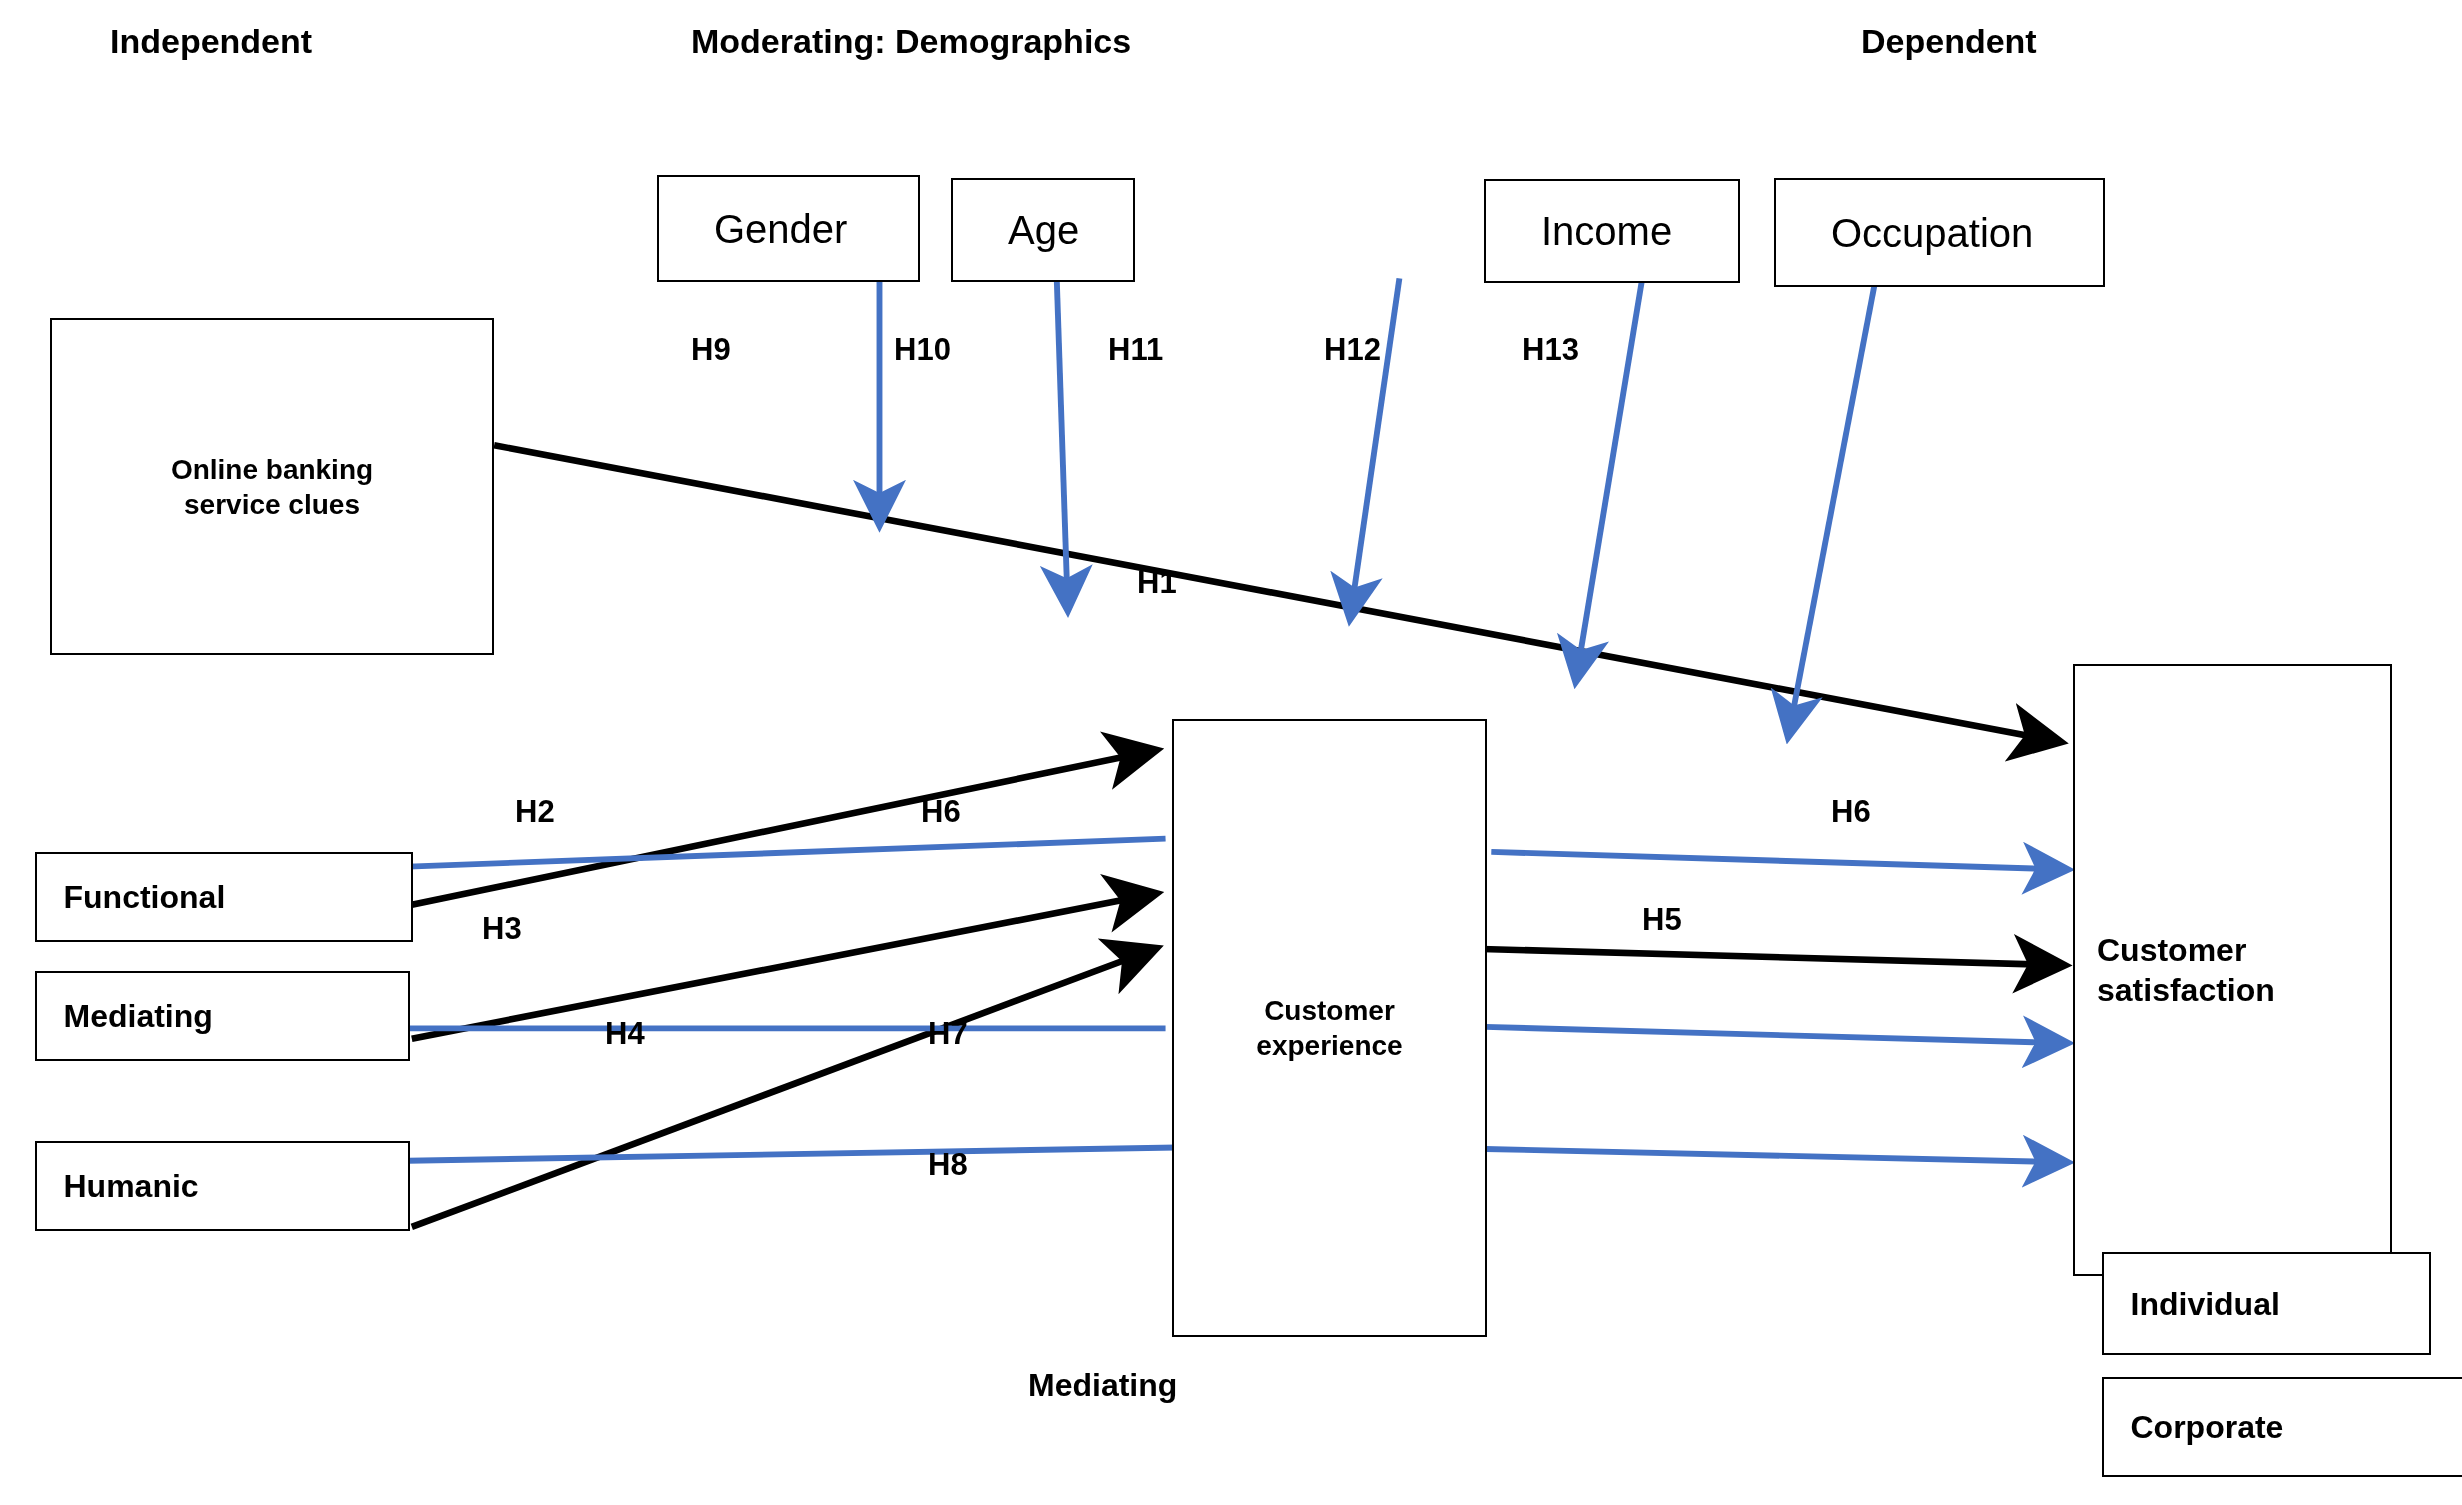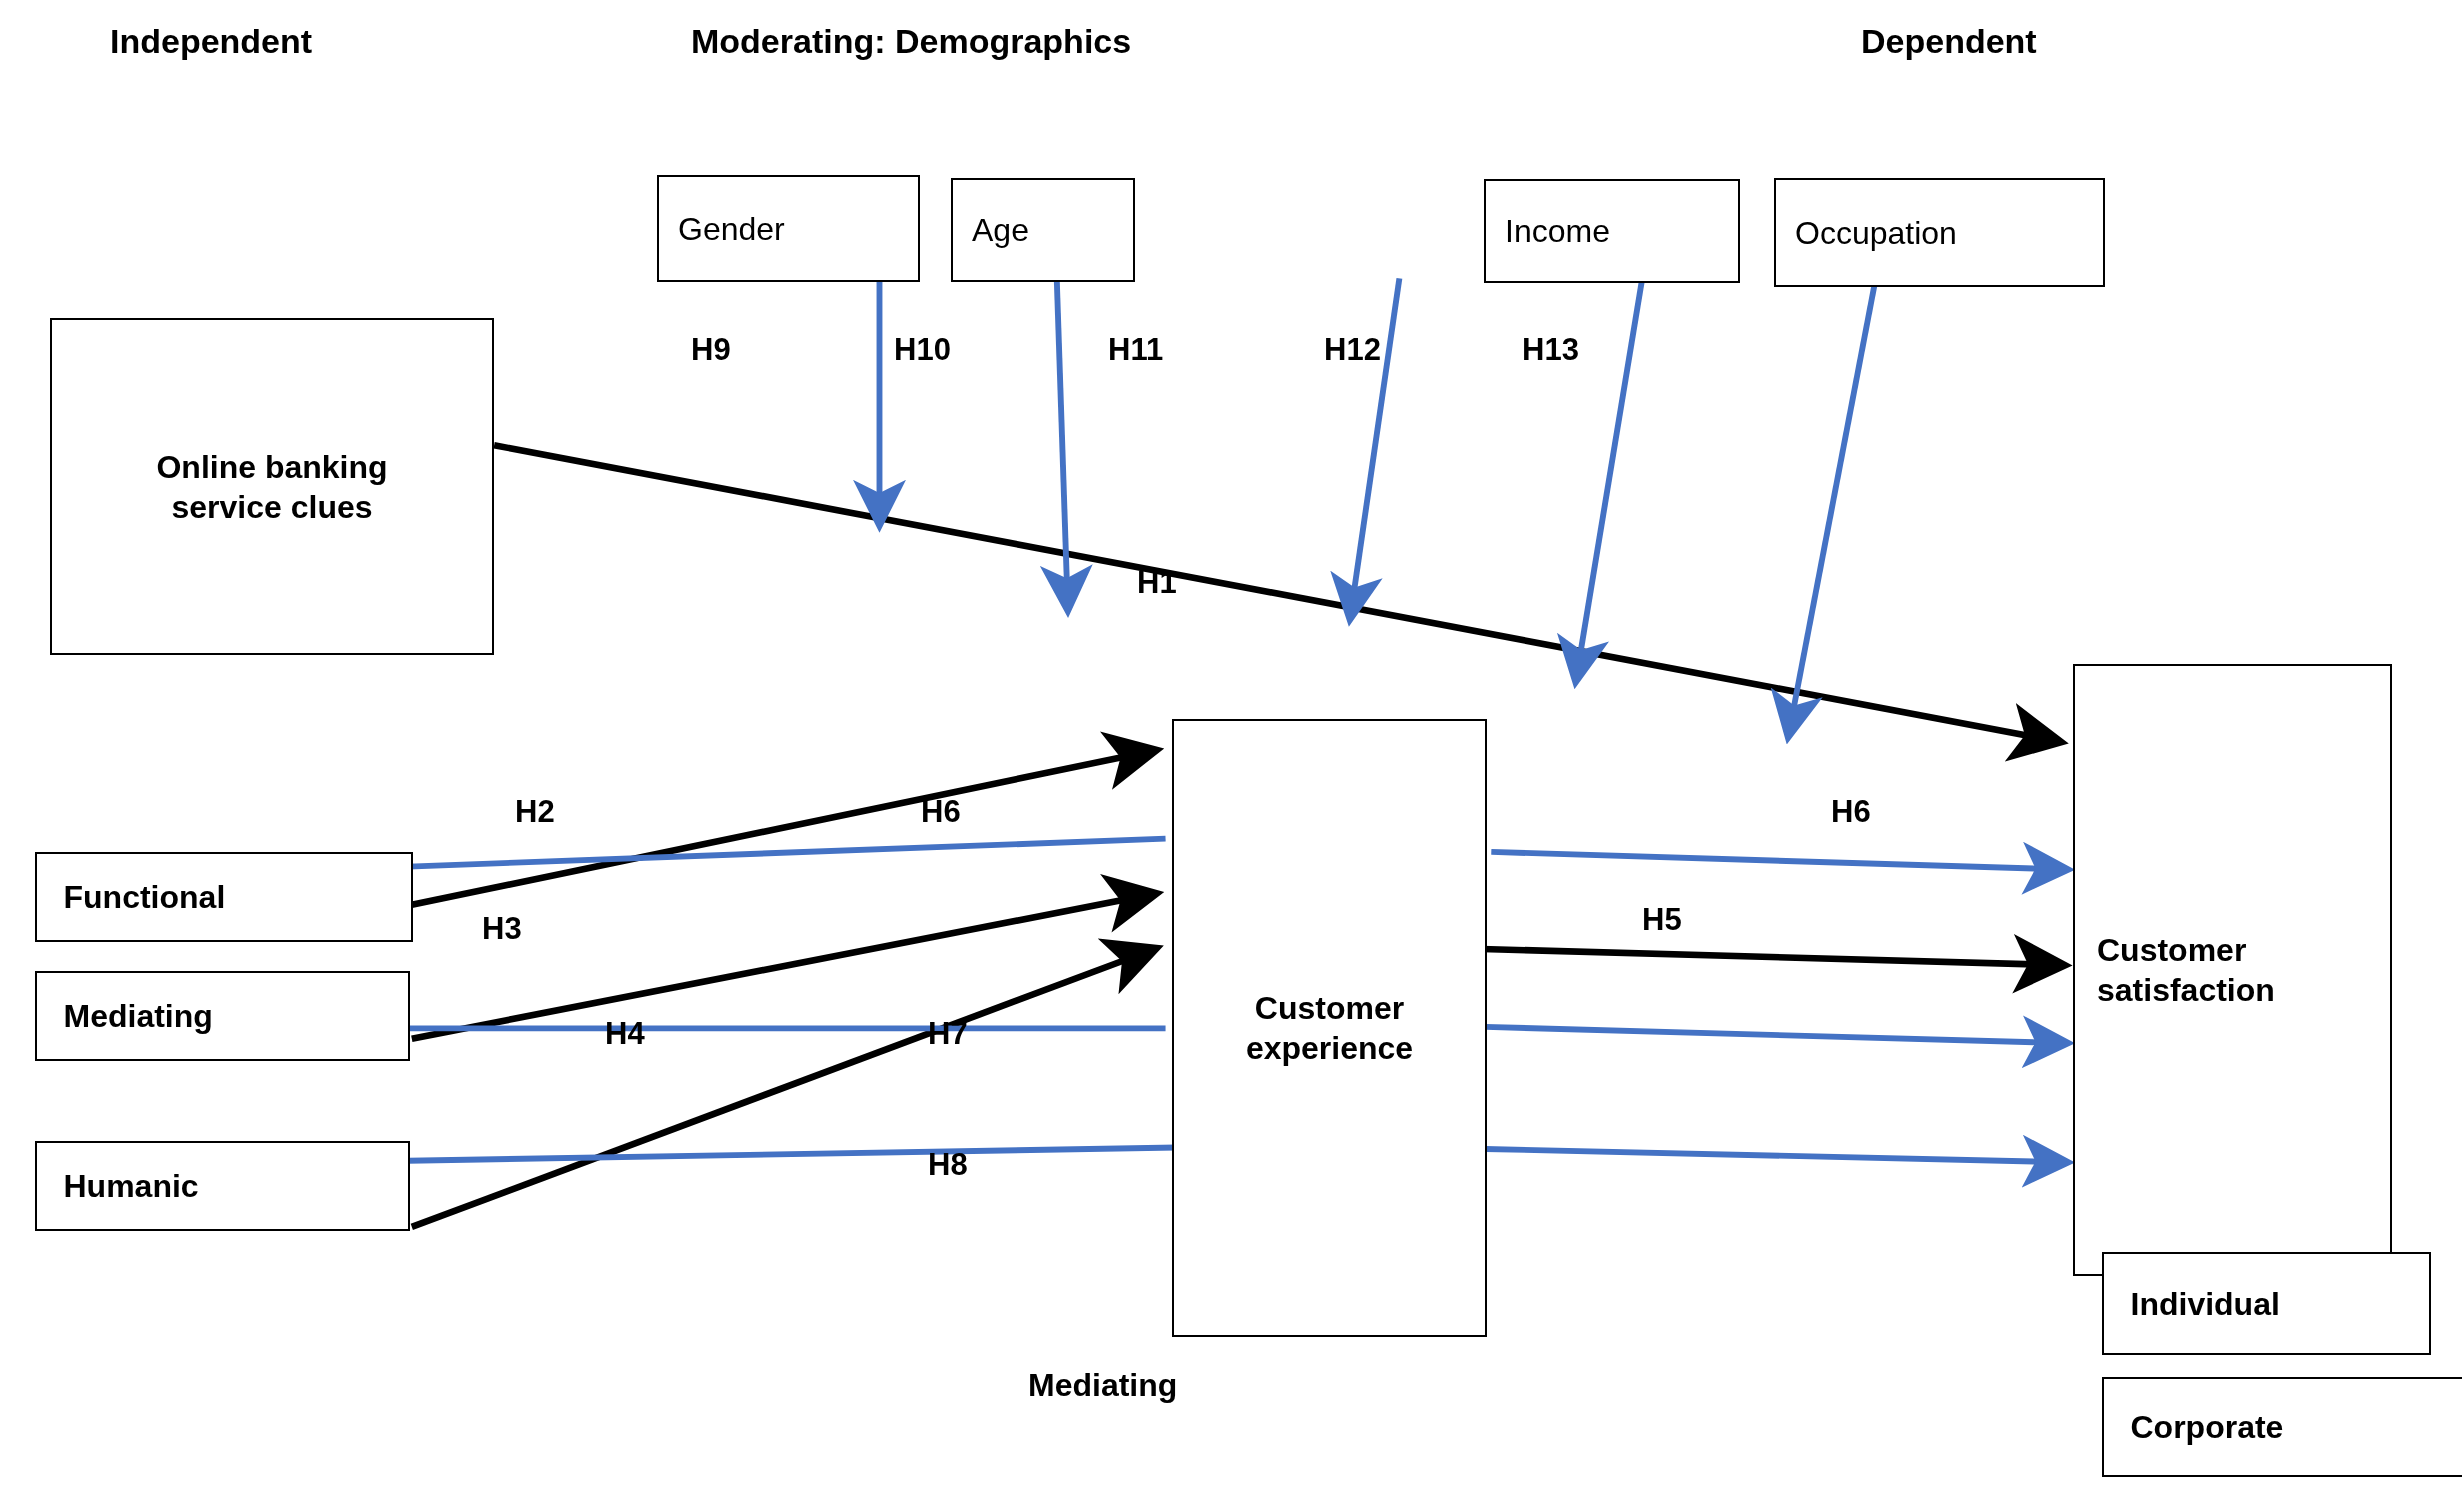--- a/index.html
+++ b/index.html
@@ -32,41 +32,42 @@
     align-items: center;
     color: #000000;
     z-index: 5;
   }
   .node-box .node-label {
     width: 100%;
     line-height: 1.25;
   }
   
   .demo-box {
-    font-size: 32px;
+    font-size: 40px;
     font-weight: normal;
     justify-content: flex-start;
+    padding-left: 36px;
   }
   .demo-box .node-label {
     padding-left: 19px;
     text-align: left;
   }
   
   .iv-box {
     font-size: 32px;
     font-weight: bold;
     justify-content: flex-start;
   }
   .iv-box .node-label {
     padding-left: 26.5px;
     text-align: left;
   }
   
   .center-box {
-    font-size: 32px;
+    font-size: 28px;
     font-weight: bold;
     justify-content: center;
   }
   .center-box .node-label {
     text-align: center;
   }
   .dv-box {
     font-size: 32px;
     font-weight: bold;
     justify-content: flex-start;

